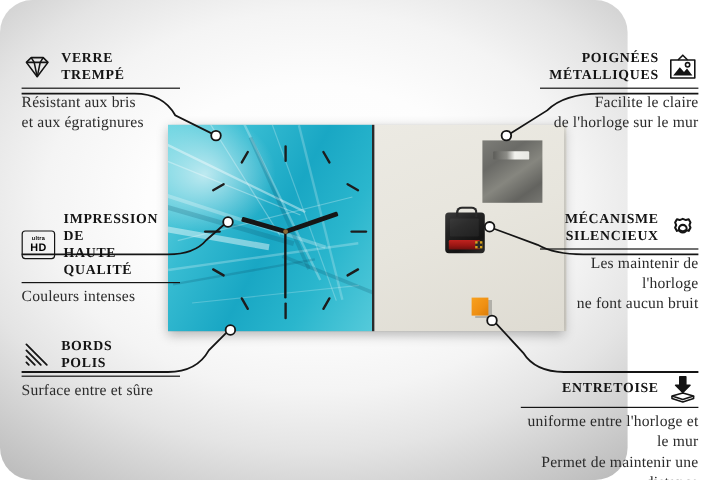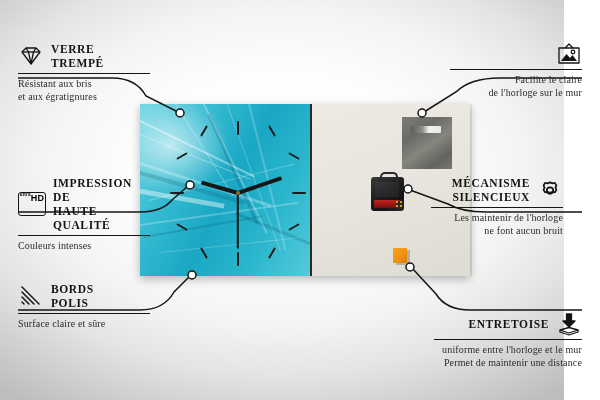--- a/index.html
+++ b/index.html
@@ -2,25 +2,26 @@
 <html><head>
 <meta charset="utf-8">
 <style>
   html,body{margin:0;padding:0;}
   body{
     width:600px;height:400px;overflow:hidden;
     font-family:"Liberation Serif",serif;
     background:#ffffff;
   }
   #stage{
-    position:relative;width:564px;height:400px;
+    position:relative;width:523px;height:400px;
     background:
       radial-gradient(ellipse 78% 72% at 50% 42%,
         #ffffff 0%, #fdfdfd 34%, #f4f4f4 55%,
         #e4e4e4 72%, #cfcfcf 87%, #bdbdbd 100%);
+    border-radius: 27px;
   }
 
   
   .photo{position:absolute;left:140px;top:104px;width:330px;height:172px;}
   .panel-left{
     position:absolute;left:0;top:0;width:170px;height:172px;
     background:
       radial-gradient(ellipse 60% 50% at 18% 24%, rgba(255,255,255,.65) 0%, rgba(255,255,255,0) 58%),
       linear-gradient(118deg,#6fd6e2 0%, #37bcd2 26%, #19a7c4 52%, #2ab6cd 74%, #55cada 100%);
     overflow:hidden;
@@ -86,21 +87,21 @@
   .callout{position:absolute;}
   .co-head{display:flex;align-items:center;gap:7px;}
   .co-title{
     font-family:"Liberation Serif",serif;
     font-weight:bold;font-size:11.5px;letter-spacing:.6px;
     color:#141414;line-height:1.22;text-transform:uppercase;
   }
   .co-rule{height:1px;background:#151515;margin:3px 0 3px;}
   .co-sub{
     font-family:"Liberation Serif",serif;
-    font-size:10px;color:#2b2b2b;line-height:1.3;letter-spacing:.15px;
+    font-size:13px;color:#2b2b2b;line-height:1.3;letter-spacing:.15px;
   }
   .left .co-head{justify-content:flex-start;}
   .left .co-title,.left .co-sub{text-align:left;}
   .right .co-head{justify-content:flex-end;}
   .right .co-title,.right .co-sub{text-align:right;}
   .ico{width:26px;height:24px;flex:0 0 auto;display:block;}
 
   svg.wires{position:absolute;left:0;top:0;width:600px;height:400px;
             pointer-events:none;overflow:visible;}
 </style>
@@ -205,21 +206,21 @@
     <div class="co-rule"></div>
     <div class="co-sub">
       <div>Résistant aux bris</div>
       <div>et aux égratignures</div>
     </div>
   </div>
 
   <div class="callout left" style="left:18px;top:176px;width:132px;">
     <div class="co-head">
       <div style="width:26px;height:22px;border:1.4px solid #141414;border-radius:3px;
-                  display:flex;justify-content:center;
+                  display:flex;flex-direction:column;align-items:center;justify-content:center;
                   line-height:1;flex:0 0 auto;">
         <span style="font-family:'Liberation Sans',sans-serif;font-size:4.6px;font-weight:bold;letter-spacing:.2px;">ultra</span>
         <span style="font-family:'Liberation Sans',sans-serif;font-size:9px;font-weight:bold;letter-spacing:.2px;margin-top:1px;">HD</span>
       </div>
       <div class="co-title">
         <div>IMPRESSION DE</div>
         <div>HAUTE QUALITÉ</div>
       </div>
     </div>
     <div class="co-rule"></div>
@@ -238,43 +239,47 @@
             <path d="M4,18 L6,20"></path>
         </g>
       </svg>
       <div class="co-title">
         <div>BORDS</div>
         <div>POLIS</div>
       </div>
     </div>
     <div class="co-rule"></div>
     <div class="co-sub">
-      <div>Surface claire et sûre</div>
+      <div>Surface entre et sûre</div>
     </div>
   </div>
 
   <div class="callout right" style="left:450px;top:42px;width:132px;">
     <div class="co-head">
+      <div class="co-title">
+        <div>POIGNÉES</div>
+        <div>MÉTALLIQUES</div>
+      </div>
       <svg class="ico" viewBox="0 0 26 24">
         <g fill="none" stroke="#141414" stroke-width="1.3" stroke-linejoin="round">
           <path d="M9,6 L13,2 L17,6"></path>
           <rect x="3" y="6" width="20" height="15"></rect>
           <path d="M5,19 L10.5,12 L14,16 L16.5,13 L21,19 Z" fill="#141414" stroke="none"></path>
           <circle cx="17" cy="10" r="1.8"></circle>
         </g>
       </svg>
     </div>
     <div class="co-rule"></div>
     <div class="co-sub">
       <div>Facilite le claire</div>
       <div>de l'horloge sur le mur</div>
     </div>
   </div>
 
-  <div class="callout right" style="left:431px;top:176px;width:132px;">
+  <div class="callout right" style="left:450px;top:176px;width:132px;">
     <div class="co-head">
       <div class="co-title">
         <div>MÉCANISME</div>
         <div>SILENCIEUX</div>
       </div>
       <svg class="ico" viewBox="0 0 26 24">
         <g fill="none" stroke="#141414" stroke-width="1.7" stroke-linejoin="round">
           <path d="M13,3.2 l2.6,1.0 2.3,-0.6 1.5,2.6 -0.9,2.2 0.9,2.2 -1.5,2.6 -2.3,-0.6 -2.6,1.0
                    -2.6,-1.0 -2.3,0.6 -1.5,-2.6 0.9,-2.2 -0.9,-2.2 1.5,-2.6 2.3,0.6 Z" transform="translate(0,1.2)"></path>
           <circle cx="13" cy="12.6" r="3.2"></circle>

